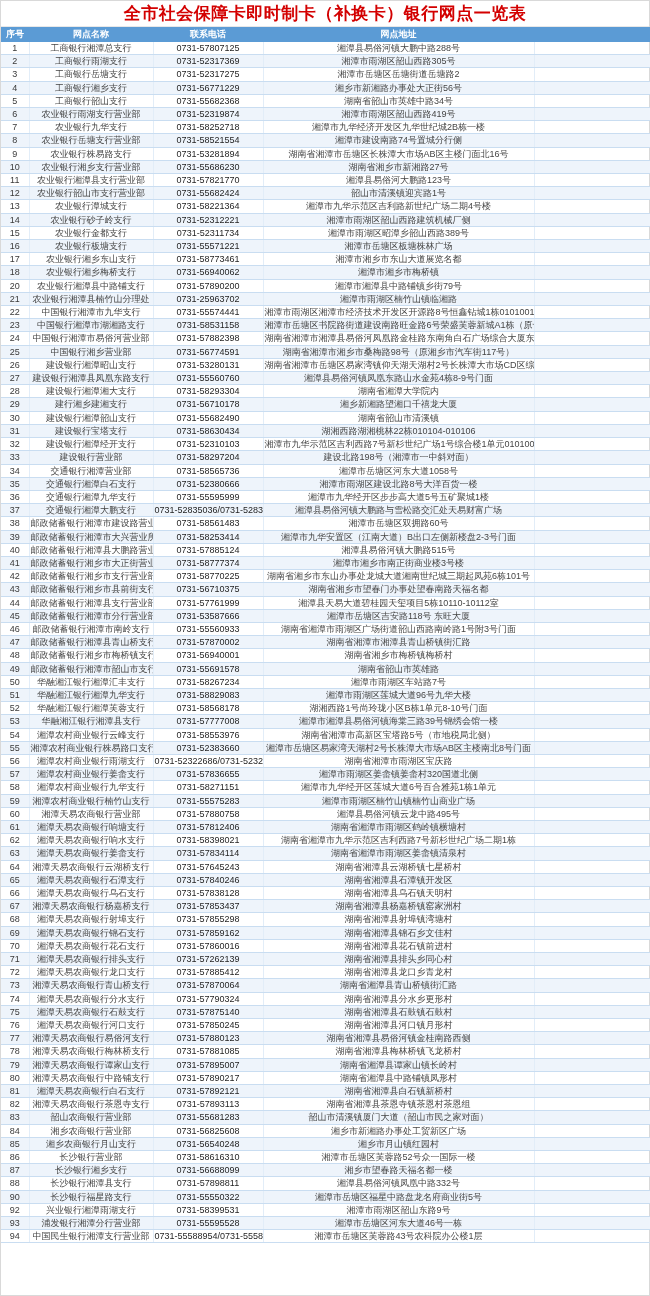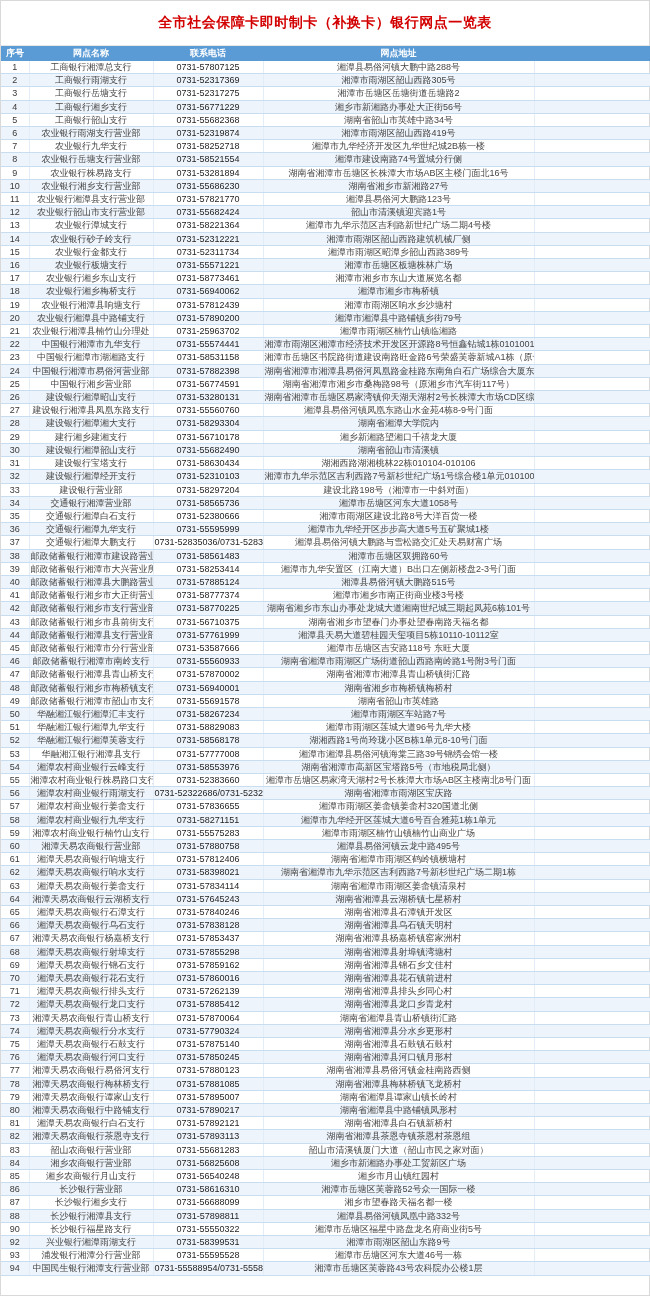--- a/index.html
+++ b/index.html
@@ -15,22 +15,22 @@
   html,body{margin:0;padding:0;}
   body{
     width:650px;background:#ffffff;
     font-family:"Liberation Sans","DejaVu Sans",sans-serif;
   }
   .sheet{
     width:650px;min-height:1296px;box-sizing:border-box;
     border:1px solid #d9d9d9;background:#fff;
   }
   .title{
-    height:45px;display:flex;align-items:center;justify-content:center;
-    font-size:14px;font-weight:bold;color:var(--title-color);
+    height:26px;display:flex;align-items:center;justify-content:center;
+    font-size:17px;font-weight:bold;color:var(--title-color);
     letter-spacing:.5px;border-bottom:1px solid #e8e8e8;box-sizing:border-box;
   }
   table{width:100%;border-collapse:collapse;table-layout:fixed;}
   thead th{
     background:var(--header-bg);color:var(--header-text);
     font-size:9px;font-weight:bold;height:15px;padding:0;
     border:0;line-height:15px;
   }
   tbody td{
     font-size:9px;color:var(--text);text-align:center;
@@ -187,27 +187,20 @@
           <td class="fill"></td>
         </tr>
         <tr>
           <td class="num">18</td>
           <td class="name">农业银行湘乡梅桥支行</td>
           <td class="phone">0731-56940062</td>
           <td class="addr">湘潭市湘乡市梅桥镇</td>
           <td class="fill"></td>
         </tr>
         <tr>
-          <td class="num">19</td>
-          <td class="name">农业银行湘潭县响塘支行</td>
-          <td class="phone">0731-57812439</td>
-          <td class="addr">湘潭市雨湖区响水乡沙塘村</td>
-          <td class="fill"></td>
-        </tr>
-        <tr>
           <td class="num">20</td>
           <td class="name">农业银行湘潭县中路铺支行</td>
           <td class="phone">0731-57890200</td>
           <td class="addr">湘潭市湘潭县中路铺镇乡街79号</td>
           <td class="fill"></td>
         </tr>
         <tr>
           <td class="num">21</td>
           <td class="name">农业银行湘潭县楠竹山分理处</td>
           <td class="phone">0731-25963702</td>

